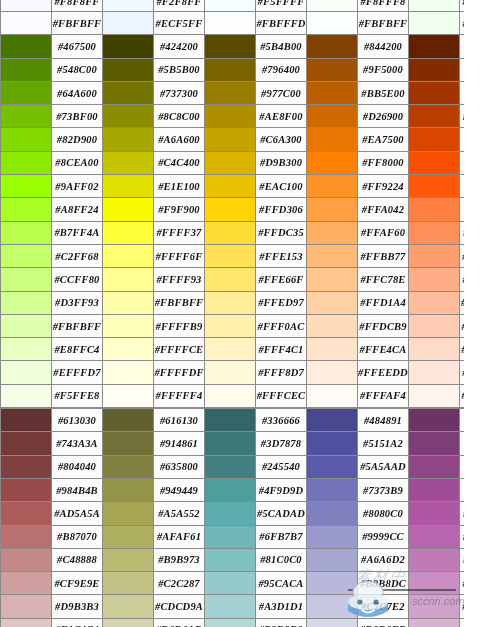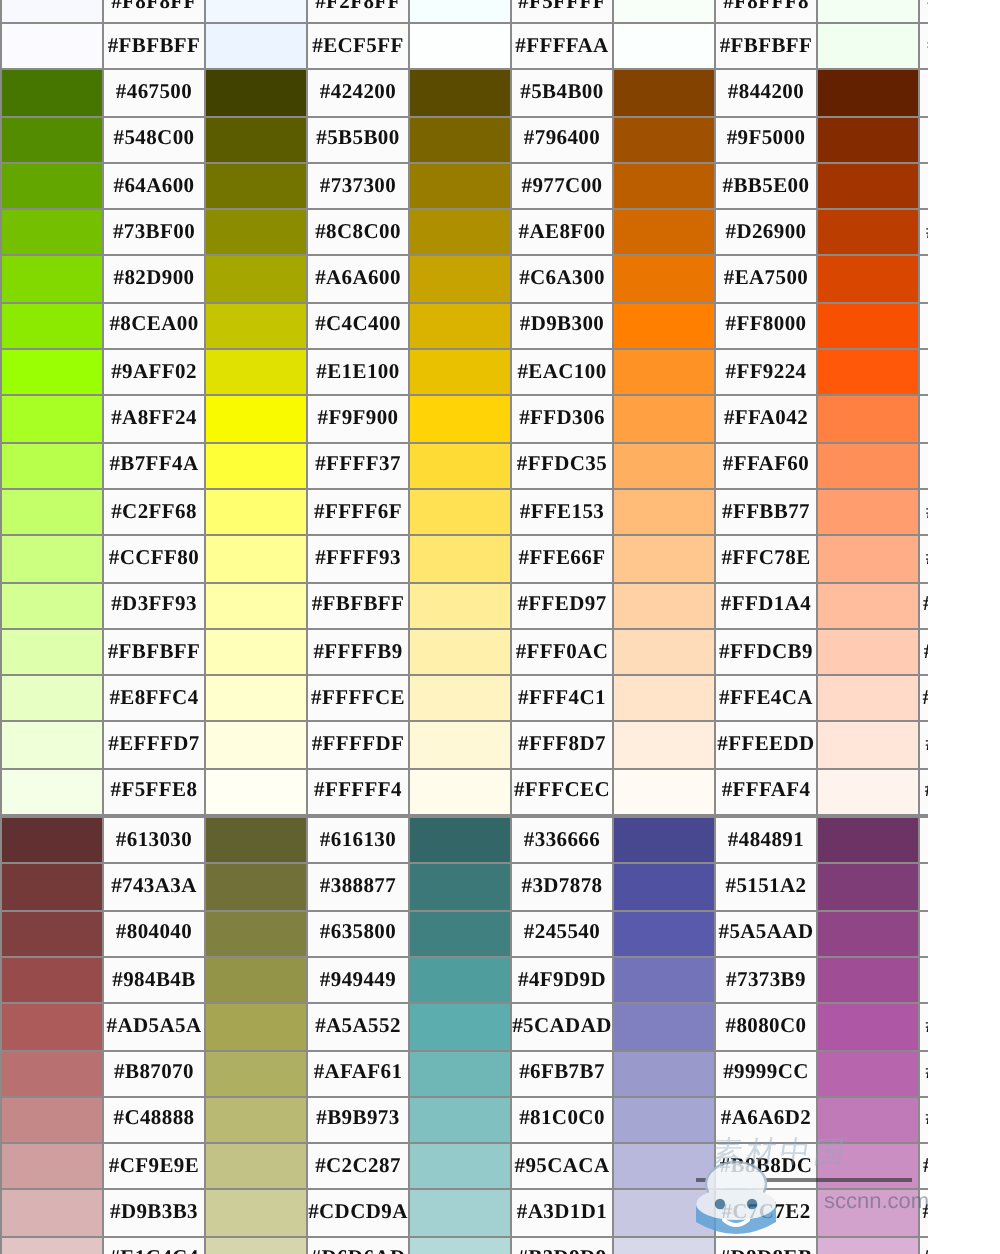--- a/index.html
+++ b/index.html
@@ -13,20 +13,21 @@
     height: 627px;
     overflow: hidden;
     font-family: "Liberation Serif", "DejaVu Serif", serif;
   }
   #palette-root {
     width: 464px;
     height: 627px;
     position: relative;
     background: #ffffff;
     overflow: hidden;
+    font-style: italic;
   }
   .block {
     width: 500px;
     border-collapse: collapse;
     table-layout: fixed;
   }
   .block tr { height: 22.3px; }
   .block td {
     padding: 0;
     margin: 0;
@@ -129,21 +130,21 @@
   </div>
 
   <table class="block" id="block-0">
     <tbody>
         <tr>
           <td class="swatch" title="#FBFBFF" style="background: rgb(251, 251, 255);"></td>
           <td class="hexcell">#FBFBFF</td>
           <td class="swatch" title="#ECF5FF" style="background: rgb(236, 245, 255);"></td>
           <td class="hexcell">#ECF5FF</td>
           <td class="swatch" title="#FDFFFF" style="background: rgb(253, 255, 255);"></td>
-          <td class="hexcell">#FFFFAA</td>
+          <td class="hexcell">#FBFFFD</td>
           <td class="swatch" title="#FBFFFD" style="background: rgb(251, 255, 253);"></td>
           <td class="hexcell">#FBFBFF</td>
           <td class="swatch" title="#F0FFF0" style="background: rgb(240, 255, 240);"></td>
           <td class="hexcell">#F0FFF0</td>
         </tr>
         <tr>
           <td class="swatch" title="#467500" style="background: rgb(70, 117, 0);"></td>
           <td class="hexcell">#467500</td>
           <td class="swatch" title="#424200" style="background: rgb(66, 66, 0);"></td>
           <td class="hexcell">#424200</td>
@@ -348,21 +349,21 @@
           <td class="hexcell">#336666</td>
           <td class="swatch" title="#484891" style="background: rgb(72, 72, 145);"></td>
           <td class="hexcell">#484891</td>
           <td class="swatch" title="#6C3365" style="background: rgb(108, 51, 101);"></td>
           <td class="hexcell">#6C3365</td>
         </tr>
         <tr>
           <td class="swatch" title="#743A3A" style="background: rgb(116, 58, 58);"></td>
           <td class="hexcell">#743A3A</td>
           <td class="swatch" title="#707038" style="background: rgb(112, 112, 56);"></td>
-          <td class="hexcell">#388877</td>
+          <td class="hexcell">#914861</td>
           <td class="swatch" title="#3D7878" style="background: rgb(61, 120, 120);"></td>
           <td class="hexcell">#3D7878</td>
           <td class="swatch" title="#5151A2" style="background: rgb(81, 81, 162);"></td>
           <td class="hexcell">#5151A2</td>
           <td class="swatch" title="#7E3D76" style="background: rgb(126, 61, 118);"></td>
           <td class="hexcell">#7E3D76</td>
         </tr>
         <tr>
           <td class="swatch" title="#804040" style="background: rgb(128, 64, 64);"></td>
           <td class="hexcell">#804040</td>

